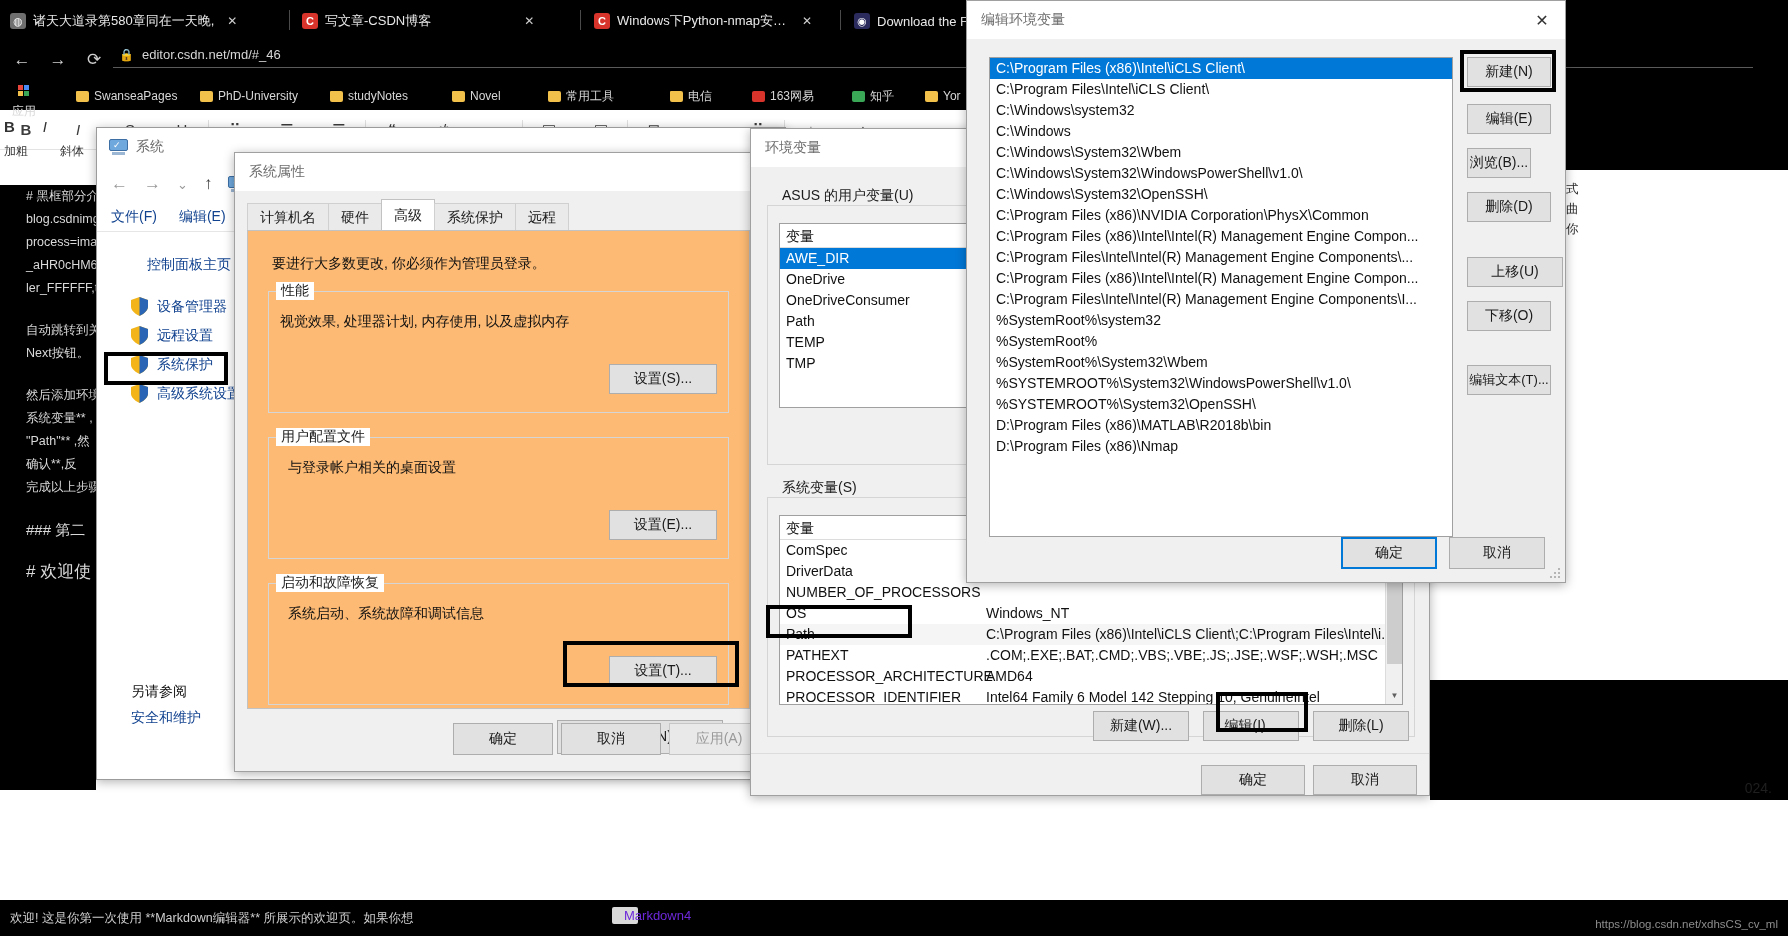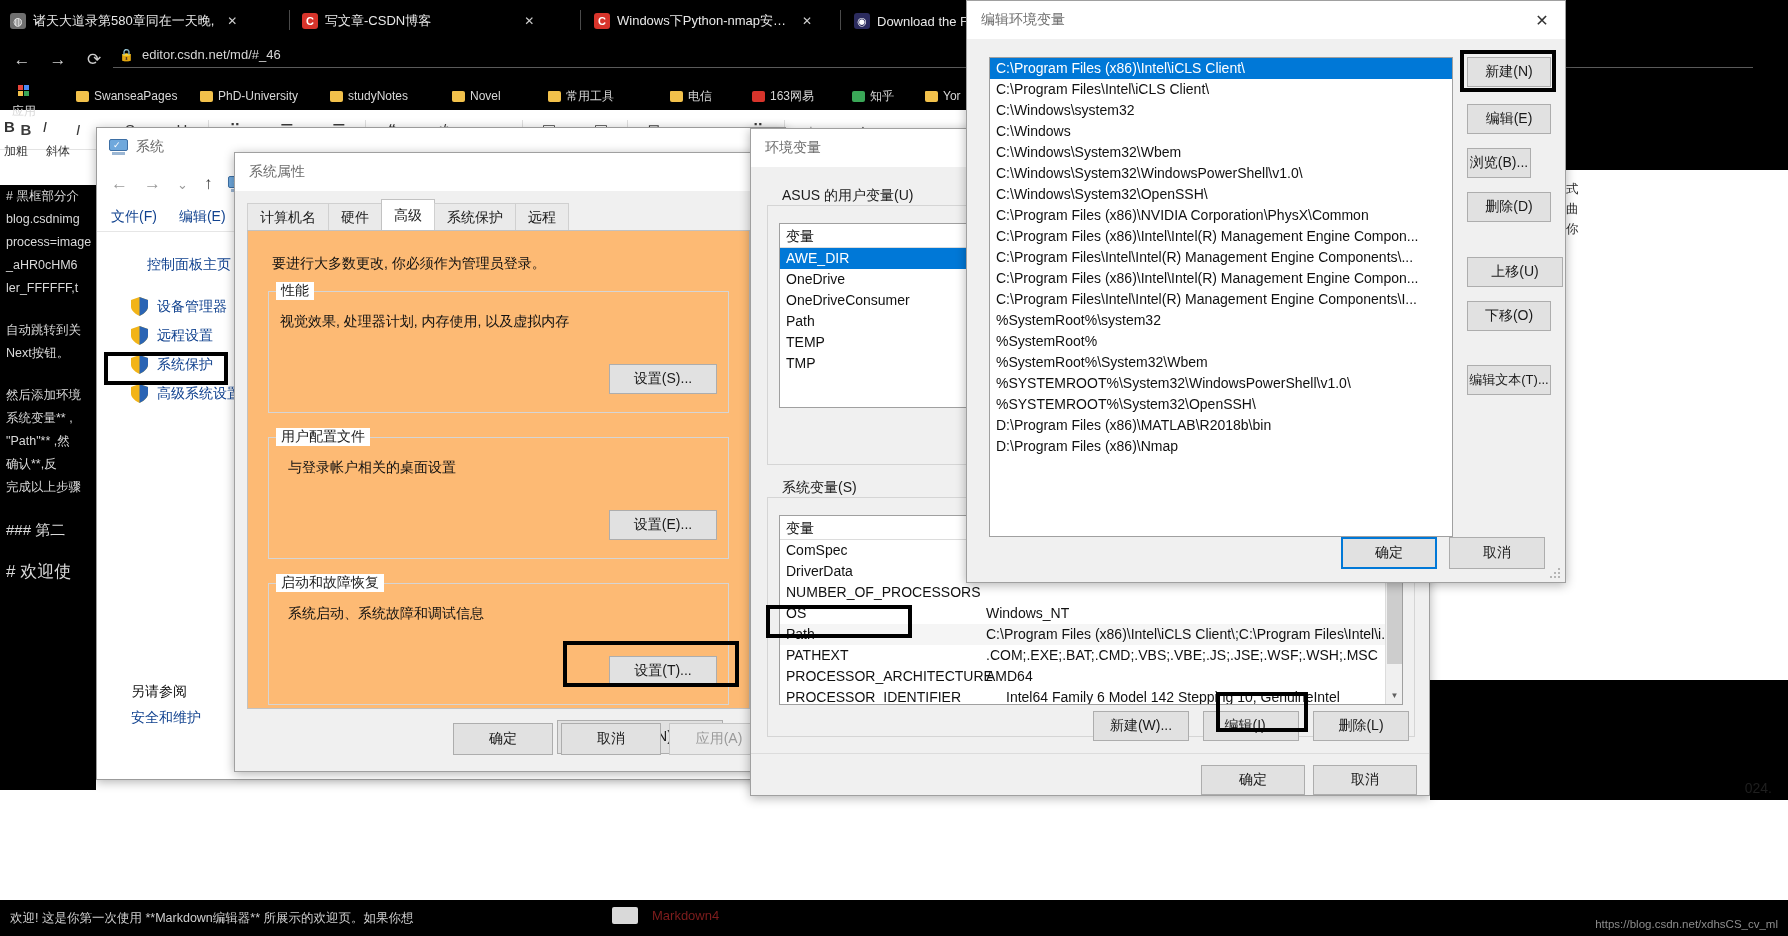--- a/index.html
+++ b/index.html
@@ -62,21 +62,21 @@
 
   
   .pagebg { position:absolute; left:0; top:110px; width:1788px; height:826px; background:#ffffff; }
   .mdtoolbar {
     position:absolute; left:0; top:110px; width:1788px; height:40px;
     background:#ffffff; border-bottom:1px solid #e3e3e3;
     display:flex; align-items:center; color:#3c3c3c; font-size:15px;
   }
   .mdtoolbar .ti { width:52px; text-align:center; }
   .mdsep { width:1px; height:20px; background:#e0e0e0; }
-  .darkblock { position:absolute; background:#000000; }
+  .darkblock { position:absolute; background:#000000;padding-left:20px; }
   .darkblock .dtxt {
     color:#d9d9d9; font-size:12.5px; line-height:19px; padding:2px 6px; white-space:nowrap;
   }
   .pagefoot {
     position:absolute; left:0; top:900px; width:1788px; height:36px;
     background:#000000; color:#cfcfcf; font-size:12.5px;
     display:flex; align-items:center; gap:16px; padding-left:10px;
   }
   .watermark {
     position:absolute; right:10px; bottom:6px; color:#8d8d8d; font-size:11.5px;
@@ -202,21 +202,21 @@
     <div class="ti">↑</div>
     <div style="flex:1"></div>
     <div class="ti">⛶</div>
   </div>
 
   <div style="position:absolute;left:4px;top:118px;width:90px;font-size:15px;color:#333;">
     <div style="display:flex;gap:28px;">
         <b>B</b>
       <i>I</i>
       </div>
-    <div style="display:flex;gap:18px;font-size:12px;margin-top:8px;color:#333;">
+    <div style="display:flex;gap:32px;font-size:12px;margin-top:8px;color:#333;">
       <span>加粗</span>
       <span>斜体</span>
     </div>
   </div>
 
   <div class="darkblock" style="left:0;top:185px;width:96px;height:605px;">
     <div class="dtxt"># 黑框部分介</div>
     <div class="dtxt">blog.csdnimg</div>
     <div class="dtxt">process=image</div>
     <div class="dtxt">_aHR0cHM6</div>
@@ -245,21 +245,21 @@
     </div>
   </div>
   <div class="yeartxt" style="top:780px;">024.</div>
 
   <div class="pagefoot">
     <span>欢迎! 这是你第一次使用 **Markdown编辑器** 所展示的欢迎页。如果你想</span>
   </div>
   <div style="position:absolute;left:612px;top:903px;width:30px;height:28px;">
     <div style="width:26px;height:17px;background:#d9d9d9;border-radius:2px;margin-top:4px;"></div>
   </div>
-  <div style="position:absolute;left:652px;top:908px;color:#7f1d1d;font-size:13px;">Markdown4</div>
+  <div style="position:absolute;left:624px;top:908px;color:#6d28d9;font-size:13px;">Markdown4</div>
   <div class="watermark">https://blog.csdn.net/xdhsCS_cv_ml</div>
 
   <div class="browser">
 
     <div class="tabstrip">
       <div class="tab" style="left:4px;width:250px;">
         <span class="favicon fav-gray">◍</span>
         <span class="tabtitle">诸天大道录第580章同在一天晚,</span>
         <span class="closex">✕</span>
       </div>
@@ -518,21 +518,21 @@
         <span style="flex:1;overflow:hidden;">C:\Program Files (x86)\Intel\iCLS Client\;C:\Program Files\Intel\i...</span>
       </div>
       <div class="lrow" style="display:flex;">
         <span style="width:200px;">PATHEXT</span>
         <span style="flex:1;overflow:hidden;">.COM;.EXE;.BAT;.CMD;.VBS;.VBE;.JS;.JSE;.WSF;.WSH;.MSC</span>
       </div>
       <div class="lrow" style="display:flex;">
         <span style="width:200px;">PROCESSOR_ARCHITECTURE</span>
         <span style="flex:1;">AMD64</span>
       </div>
-      <div class="lrow" style="display:flex;gap:20px;">
+      <div class="lrow" style="display:flex;">
         <span style="width:200px;overflow:hidden;">PROCESSOR_IDENTIFIER</span>
         <span style="flex:1;overflow:hidden;">Intel64 Family 6 Model 142 Stepping 10, GenuineIntel</span>
       </div>
 
       <div class="scrollbar" style="right:0;top:0;bottom:0;">
         <div class="sb-arrow" style="top:0;">▲</div>
         <div class="sb-thumb" style="top:18px;height:130px;"></div>
         <div class="sb-arrow" style="bottom:0;">▼</div>
       </div>
     </div>

